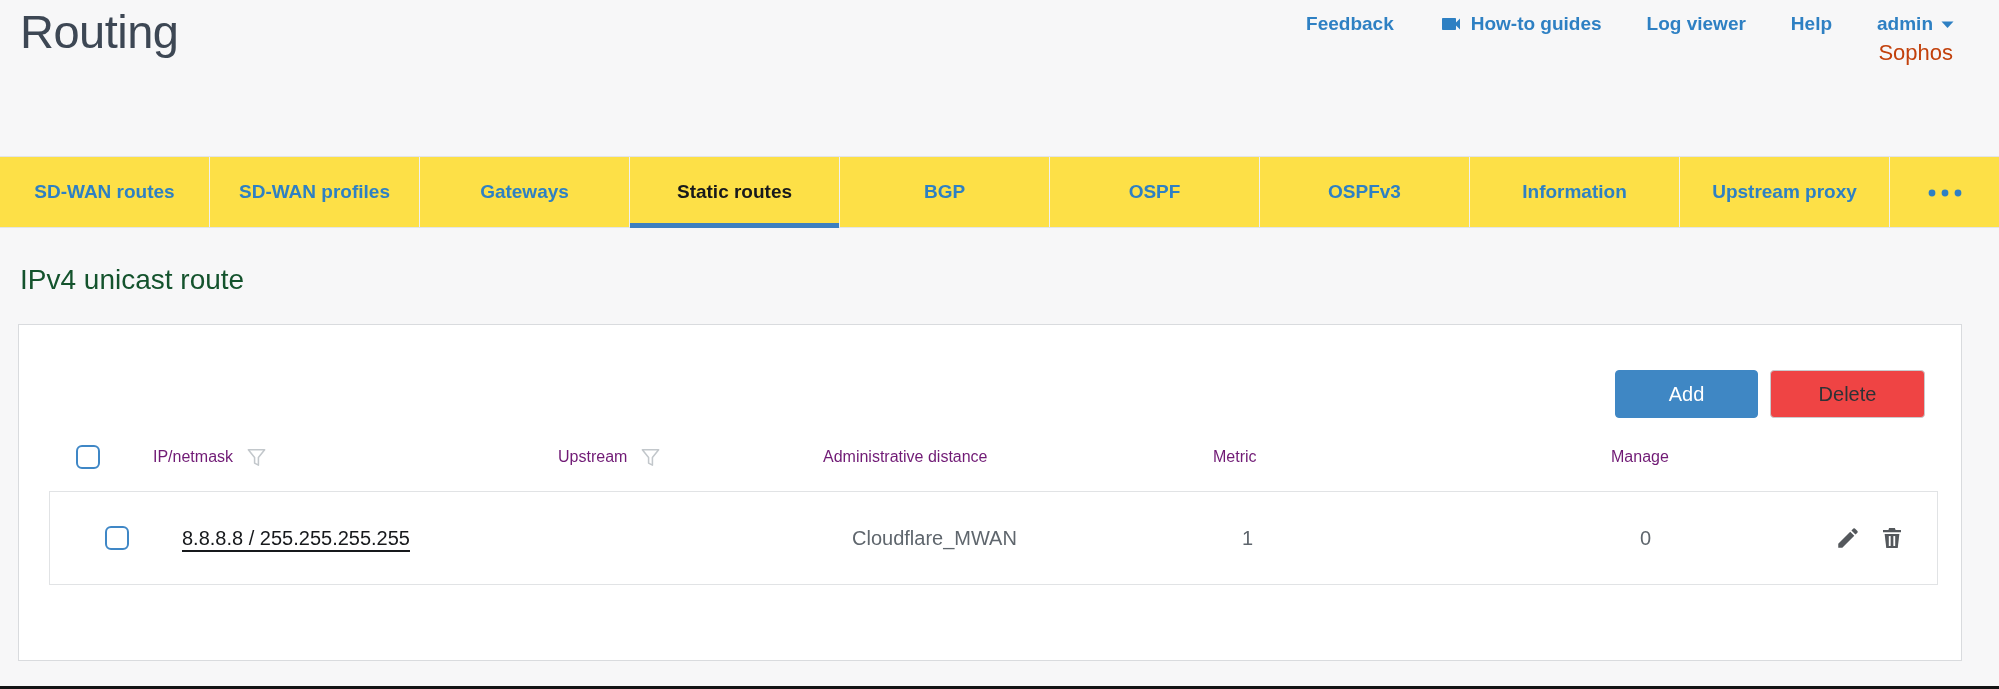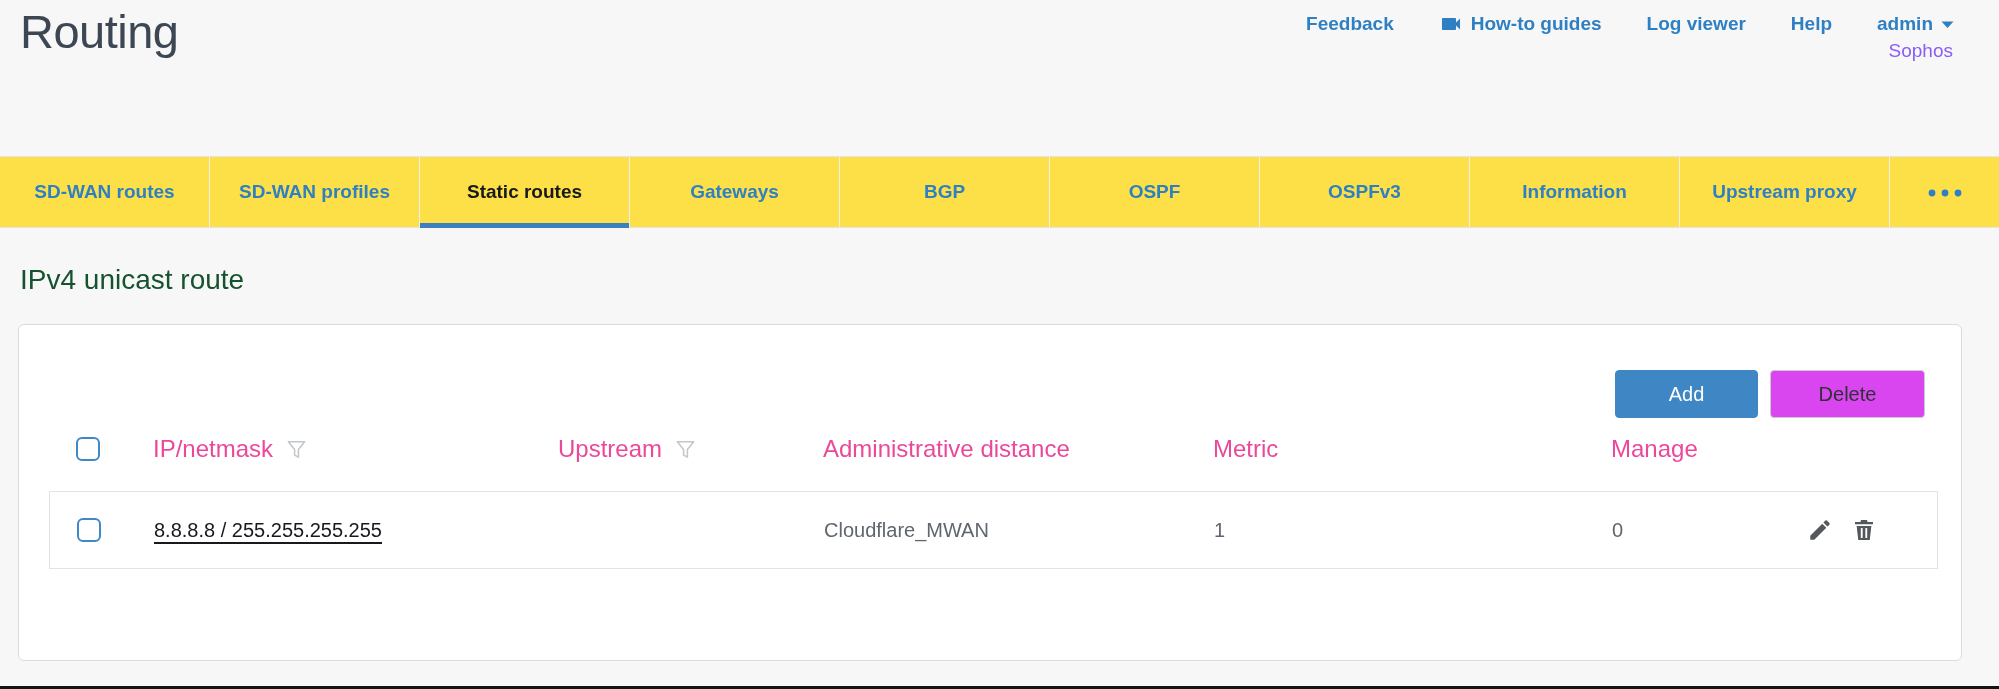--- a/index.html
+++ b/index.html
@@ -20,21 +20,21 @@
   }
   .header-links {
     position:absolute; top:12px; right:45px;
     display:flex; align-items:center; gap:45px;
     font-size:19px; font-weight:600; color:#2e80c3; white-space:nowrap;
   }
   .hlink { display:flex; align-items:center; gap:8px; cursor:pointer; color:#2e80c3; }
   .hlink svg { display:block; }
   .brand-label {
     position:absolute; top:40px; right:46px;
-    font-size:19px; font-weight:400; color:#8b5cf6;
+    font-size:22px; font-weight:400; color:#c2410c;
   }
 
   
   .tabbar {
     position:absolute; top:156px; left:0; right:0; height:72px;
     background:#fde047;
     border-top:1px solid #e3e5e7; border-bottom:1px solid #e3e5e7;
     display:flex; align-items:stretch;
   }
   .tab {
@@ -53,58 +53,58 @@
     cursor:pointer;
   }
 
   
   .section-title {
     position:absolute; left:20px; top:264px;
     font-size:28px; font-weight:400; color:#14532d;
   }
   .card {
     position:absolute; left:18px; right:37px; top:324px; height:337px;
-    background:#ffffff; border:1px solid #d9dbde; border-radius:6px;
+    background:#ffffff; border:1px solid #d9dbde; border-radius:0;
   }
   .toolbar {
     position:absolute; top:45px; right:36px;
     display:flex; gap:12px;
   }
   .btn {
     height:48px; border-radius:4px; font-size:20px;
     font-family:"Liberation Sans", sans-serif;
     display:flex; align-items:center; justify-content:center; cursor:pointer;
   }
   .btn-add {
     width:143px; background:#3f87c4; border:1px solid #3f87c4; color:#ffffff;
   }
   .btn-delete {
-    width:155px; background:#d946ef; border:1px solid #c9cbcd; color:#2e3236;
+    width:155px; background:#ef4444; border:1px solid #c9cbcd; color:#2e3236;
   }
 
   
   .grid-cols {
     display:grid;
     grid-template-columns:104px 405px 265px 390px 398px 170px 1fr;
     align-items:center;
   }
   .thead {
-    position:absolute; left:30px; right:23px; top:104px; height:40px;
-    font-size:24px; color:#ec4899;
+    position:absolute; left:30px; right:23px; top:112px; height:40px;
+    font-size:16px; color:#701a75;
   }
   .th { display:flex; align-items:center; gap:12px; }
   .cb-cell { padding-left:27px; }
   .checkbox {
     width:24px; height:24px; border:2px solid #3f87c6; border-radius:6px;
     background:#ffffff; display:inline-block; cursor:pointer;
   }
   .trow {
-    position:absolute; left:30px; right:23px; top:166px; height:78px;
+    position:absolute; left:30px; right:23px; top:166px; height:94px;
     border:1px solid #e1e3e5; background:#ffffff;
-    font-size:20px; color:#5f666d;
+    font-size:20px; color:#5f666d;padding-left:28px;
   }
   .ip-link {
     color:#17191c; font-weight:500; text-decoration:underline;
     text-underline-offset:5px; cursor:pointer;
   }
   .manage-cell { display:flex; align-items:center; gap:18px; padding-left:25px; }
   .icon-btn { cursor:pointer; display:flex; align-items:center; }
 
   .funnel-icon svg, .icon-btn svg { display:block; }
 
@@ -145,22 +145,22 @@
       </span>
     </span>
   </div>
 
   <div class="brand-label">Sophos</div>
 </div>
 
 <div class="tabbar">
   <div class="tab">SD-WAN routes</div>
   <div class="tab">SD-WAN profiles</div>
+  <div class="tab">Gateways</div>
   <div class="tab active">Static routes</div>
-  <div class="tab">Gateways</div>
   <div class="tab">BGP</div>
   <div class="tab">OSPF</div>
   <div class="tab">OSPFv3</div>
   <div class="tab">Information</div>
   <div class="tab">Upstream proxy</div>
   <div class="tab-overflow">
     <span class="icon">
       <svg width="34" height="8" viewBox="0 0 34 8" fill="#2e80c3">
         <circle cx="4" cy="4" r="3.4"></circle>
           <circle cx="17" cy="4" r="3.4"></circle>

